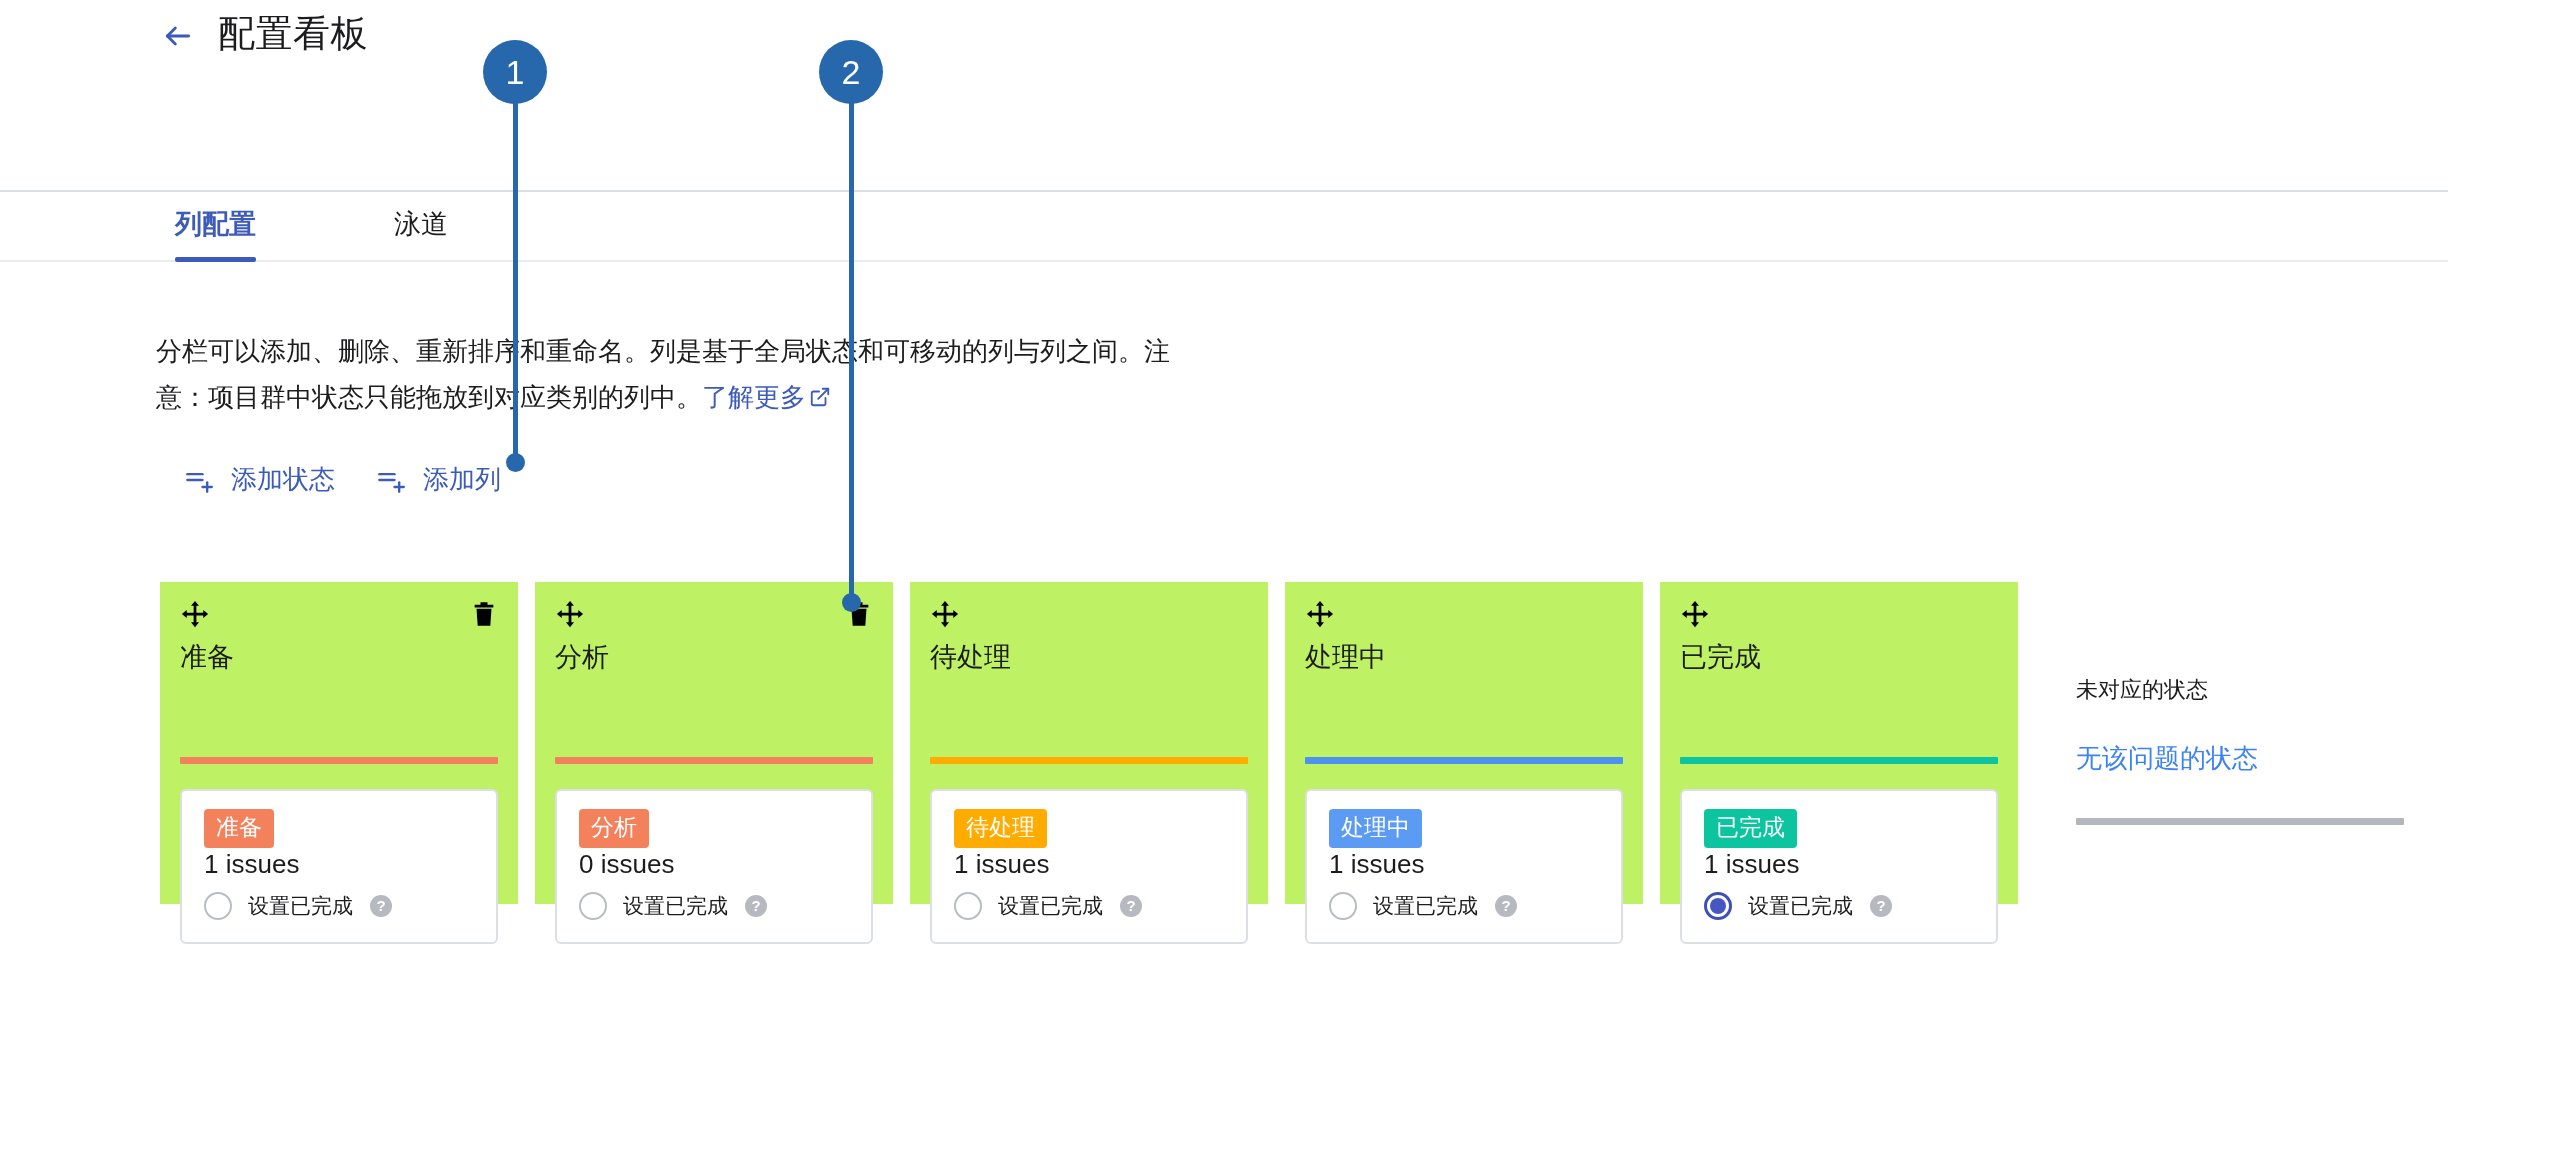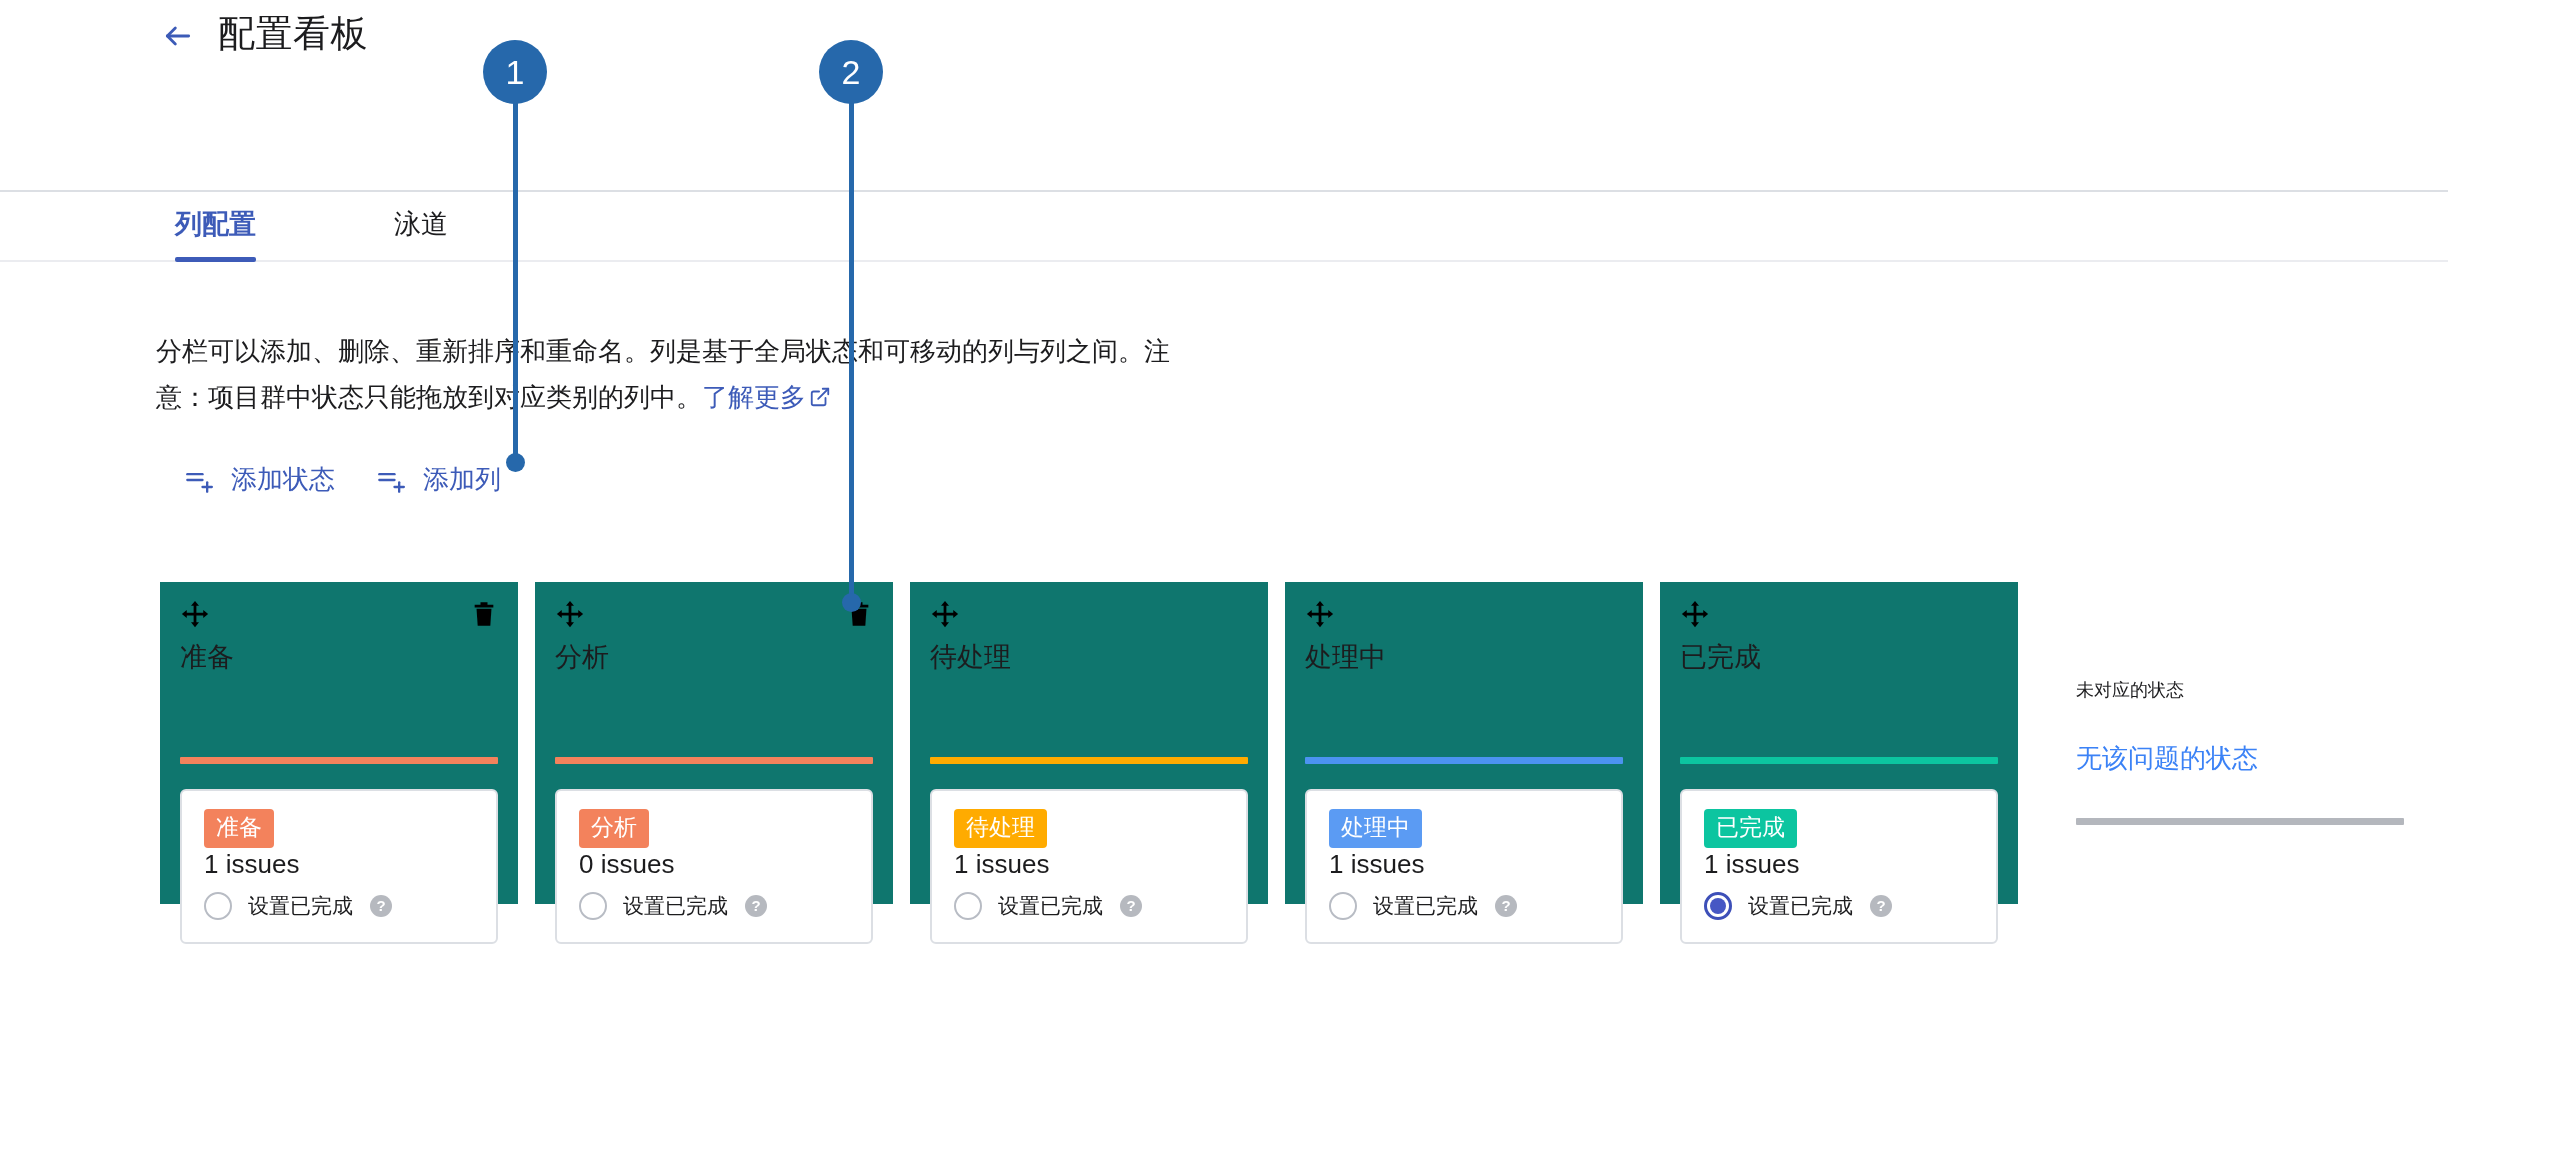--- a/index.html
+++ b/index.html
@@ -76,21 +76,21 @@
   }
   .action-link .icn svg { width: 28px; height: 28px; display: block; }
 
   
   .columns {
     position: absolute; left: 160px; top: 582px;
     display: flex; gap: 17px;
   }
   .column {
     width: 358px; height: 322px;
-    background: #0f766e;
+    background: #bef264;
     position: relative;
     padding: 0 20px;
   }
   .col-head {
     display: flex; align-items: center; justify-content: space-between;
     padding-top: 18px; height: 46px;
   }
   .move-icon { cursor: grab; }
   .move-icon svg { width: 30px; height: 30px; display: block; }
   .trash-icon { cursor: pointer; }
@@ -137,21 +137,21 @@
     content: ""; position: absolute; left: 3px; top: 3px;
     width: 16px; height: 16px; border-radius: 50%;
     background: #4657c4;
   }
   .done-label { font-size: 21px; color: #1c1c1e; line-height: 32px; }
   .help-icon { width: 24px; height: 24px; flex: 0 0 auto; cursor: pointer; }
   .help-icon svg { width: 24px; height: 24px; display: block; }
 
   
   .right-panel { position: absolute; left: 2076px; top: 672px; width: 360px; }
-  .rp-title { font-size: 18px; color: #1c1c1e; line-height: 36px; }
+  .rp-title { font-size: 22px; color: #1c1c1e; line-height: 36px; }
   .rp-sub { margin-top: 32px; font-size: 26px; color: #3b82f6; line-height: 36px; }
   .rp-bar {
     margin-top: 42px; width: 328px; height: 7px;
     background: #b4b7bd; border-radius: 1px;
   }
 
   
   .annot { position: absolute; }
   .annot-line {
     position: absolute; width: 5px; background: #2668ab;

